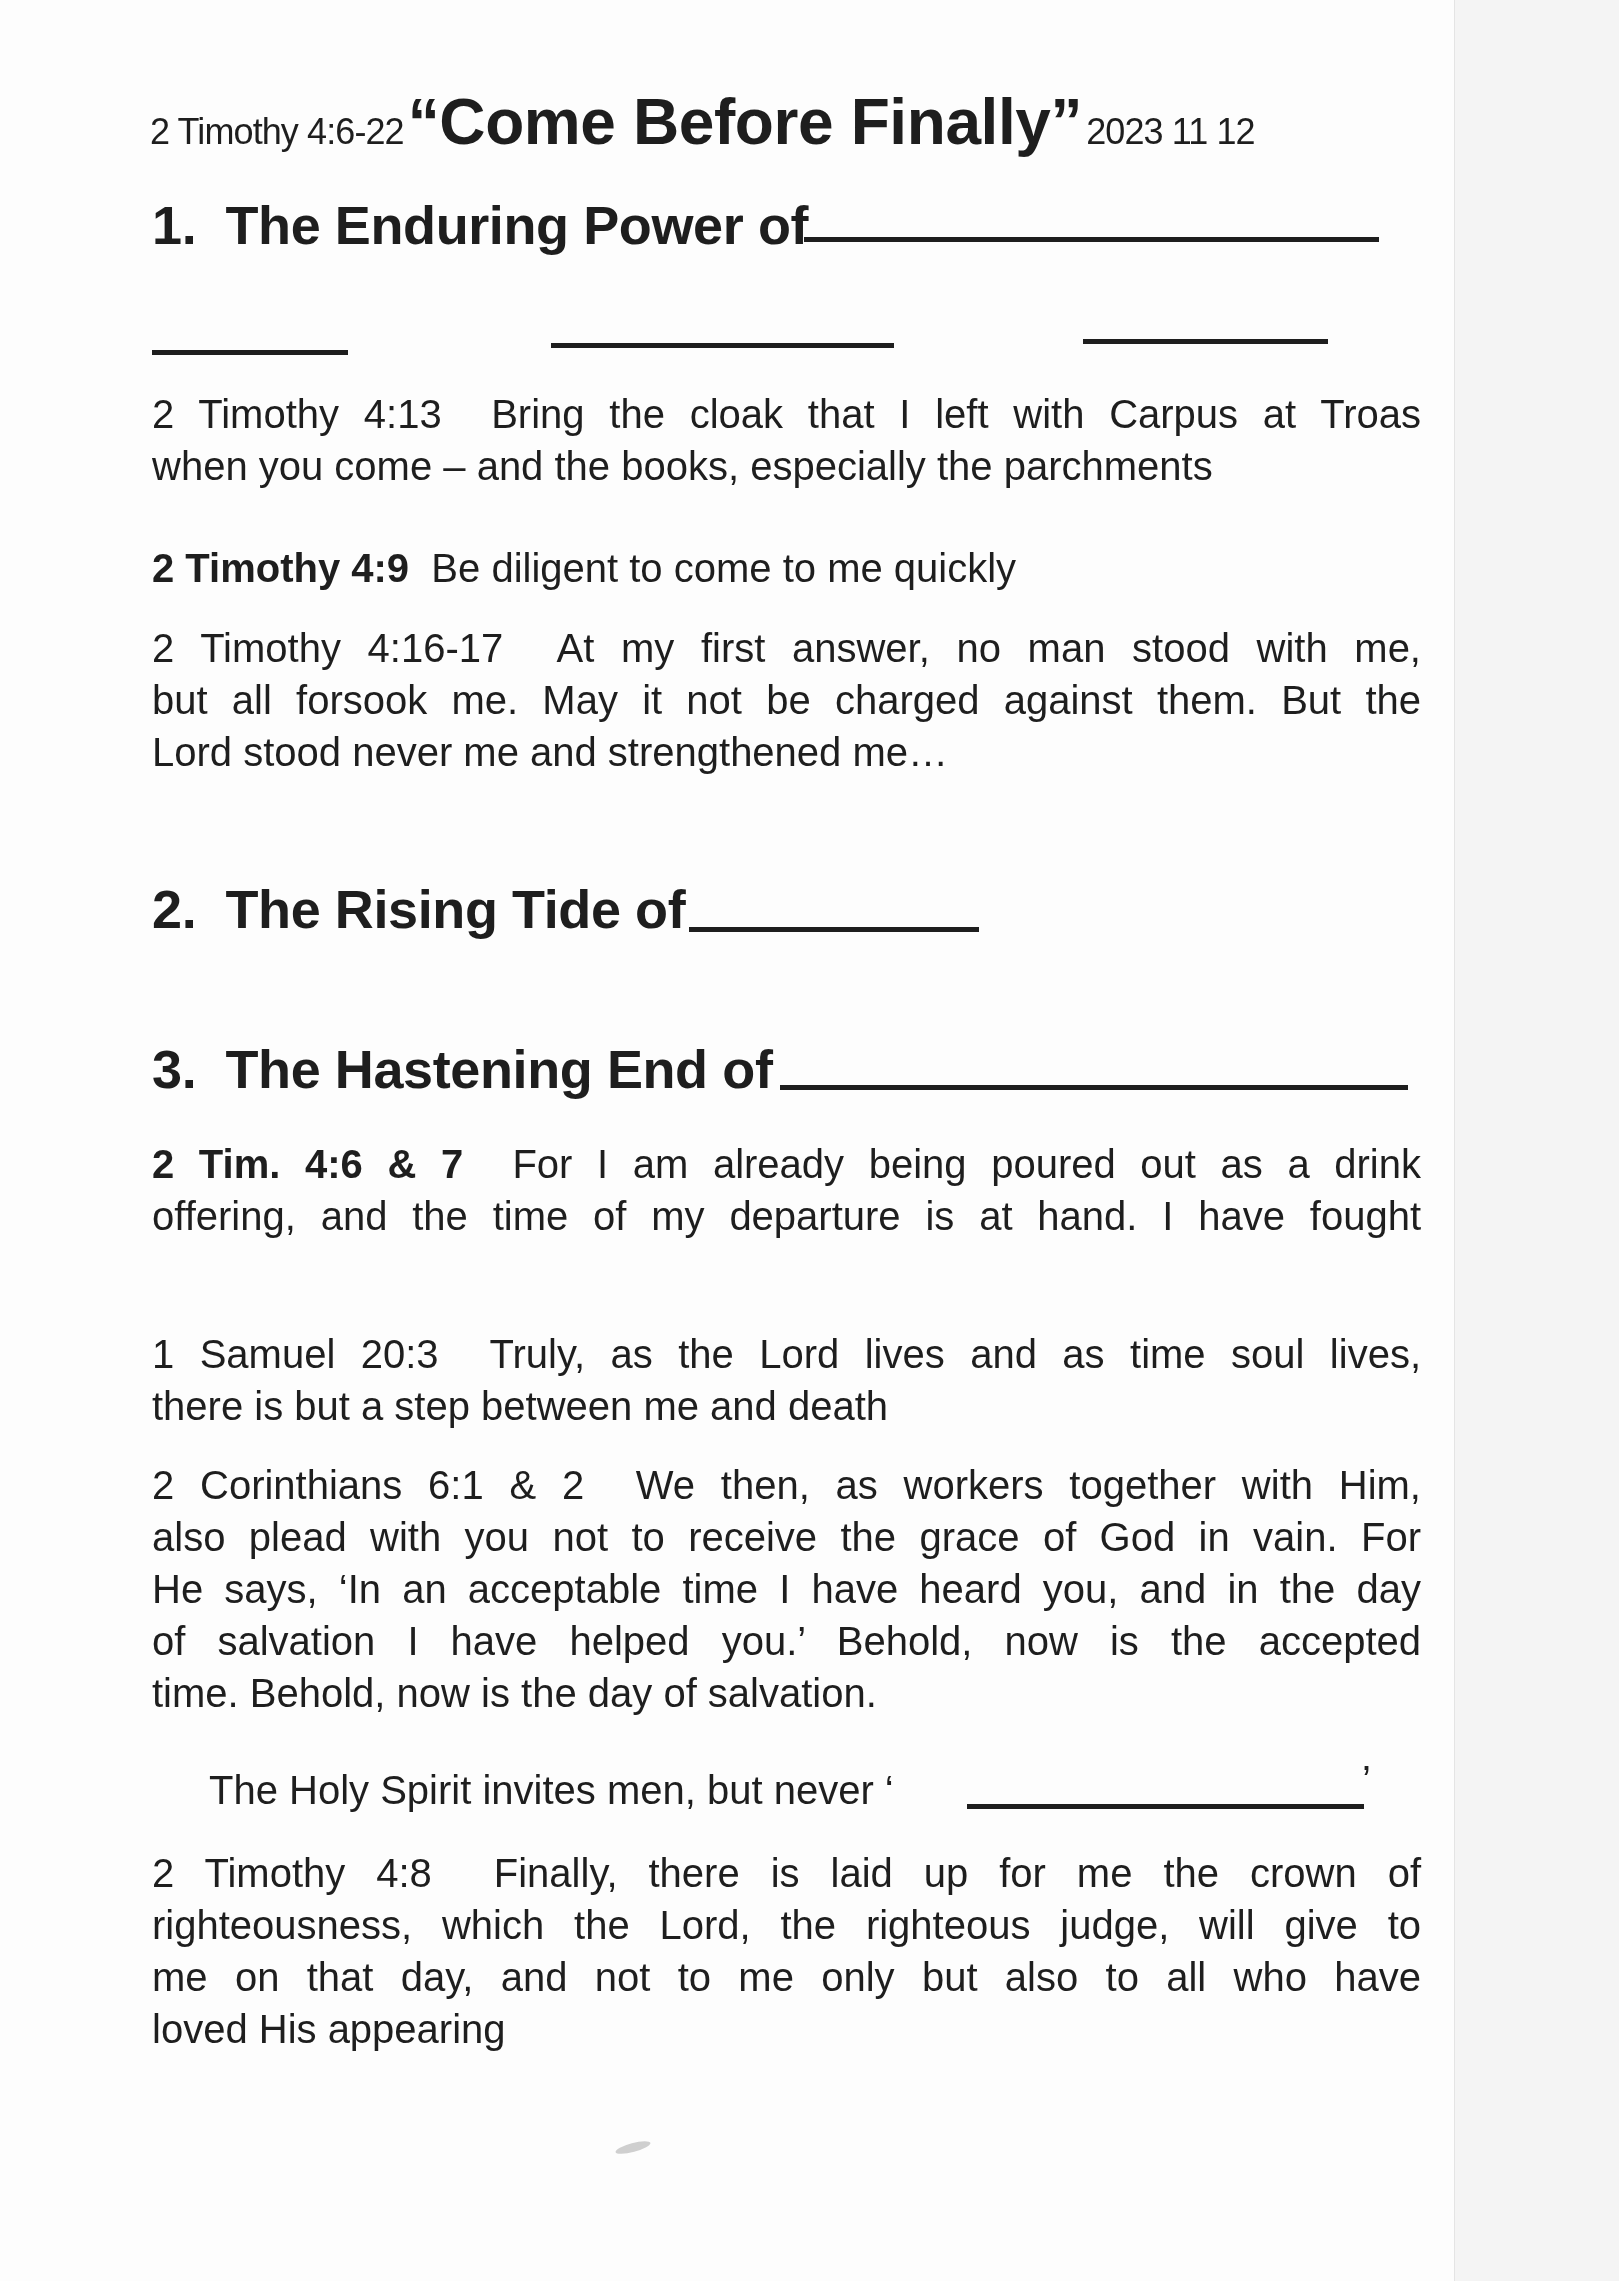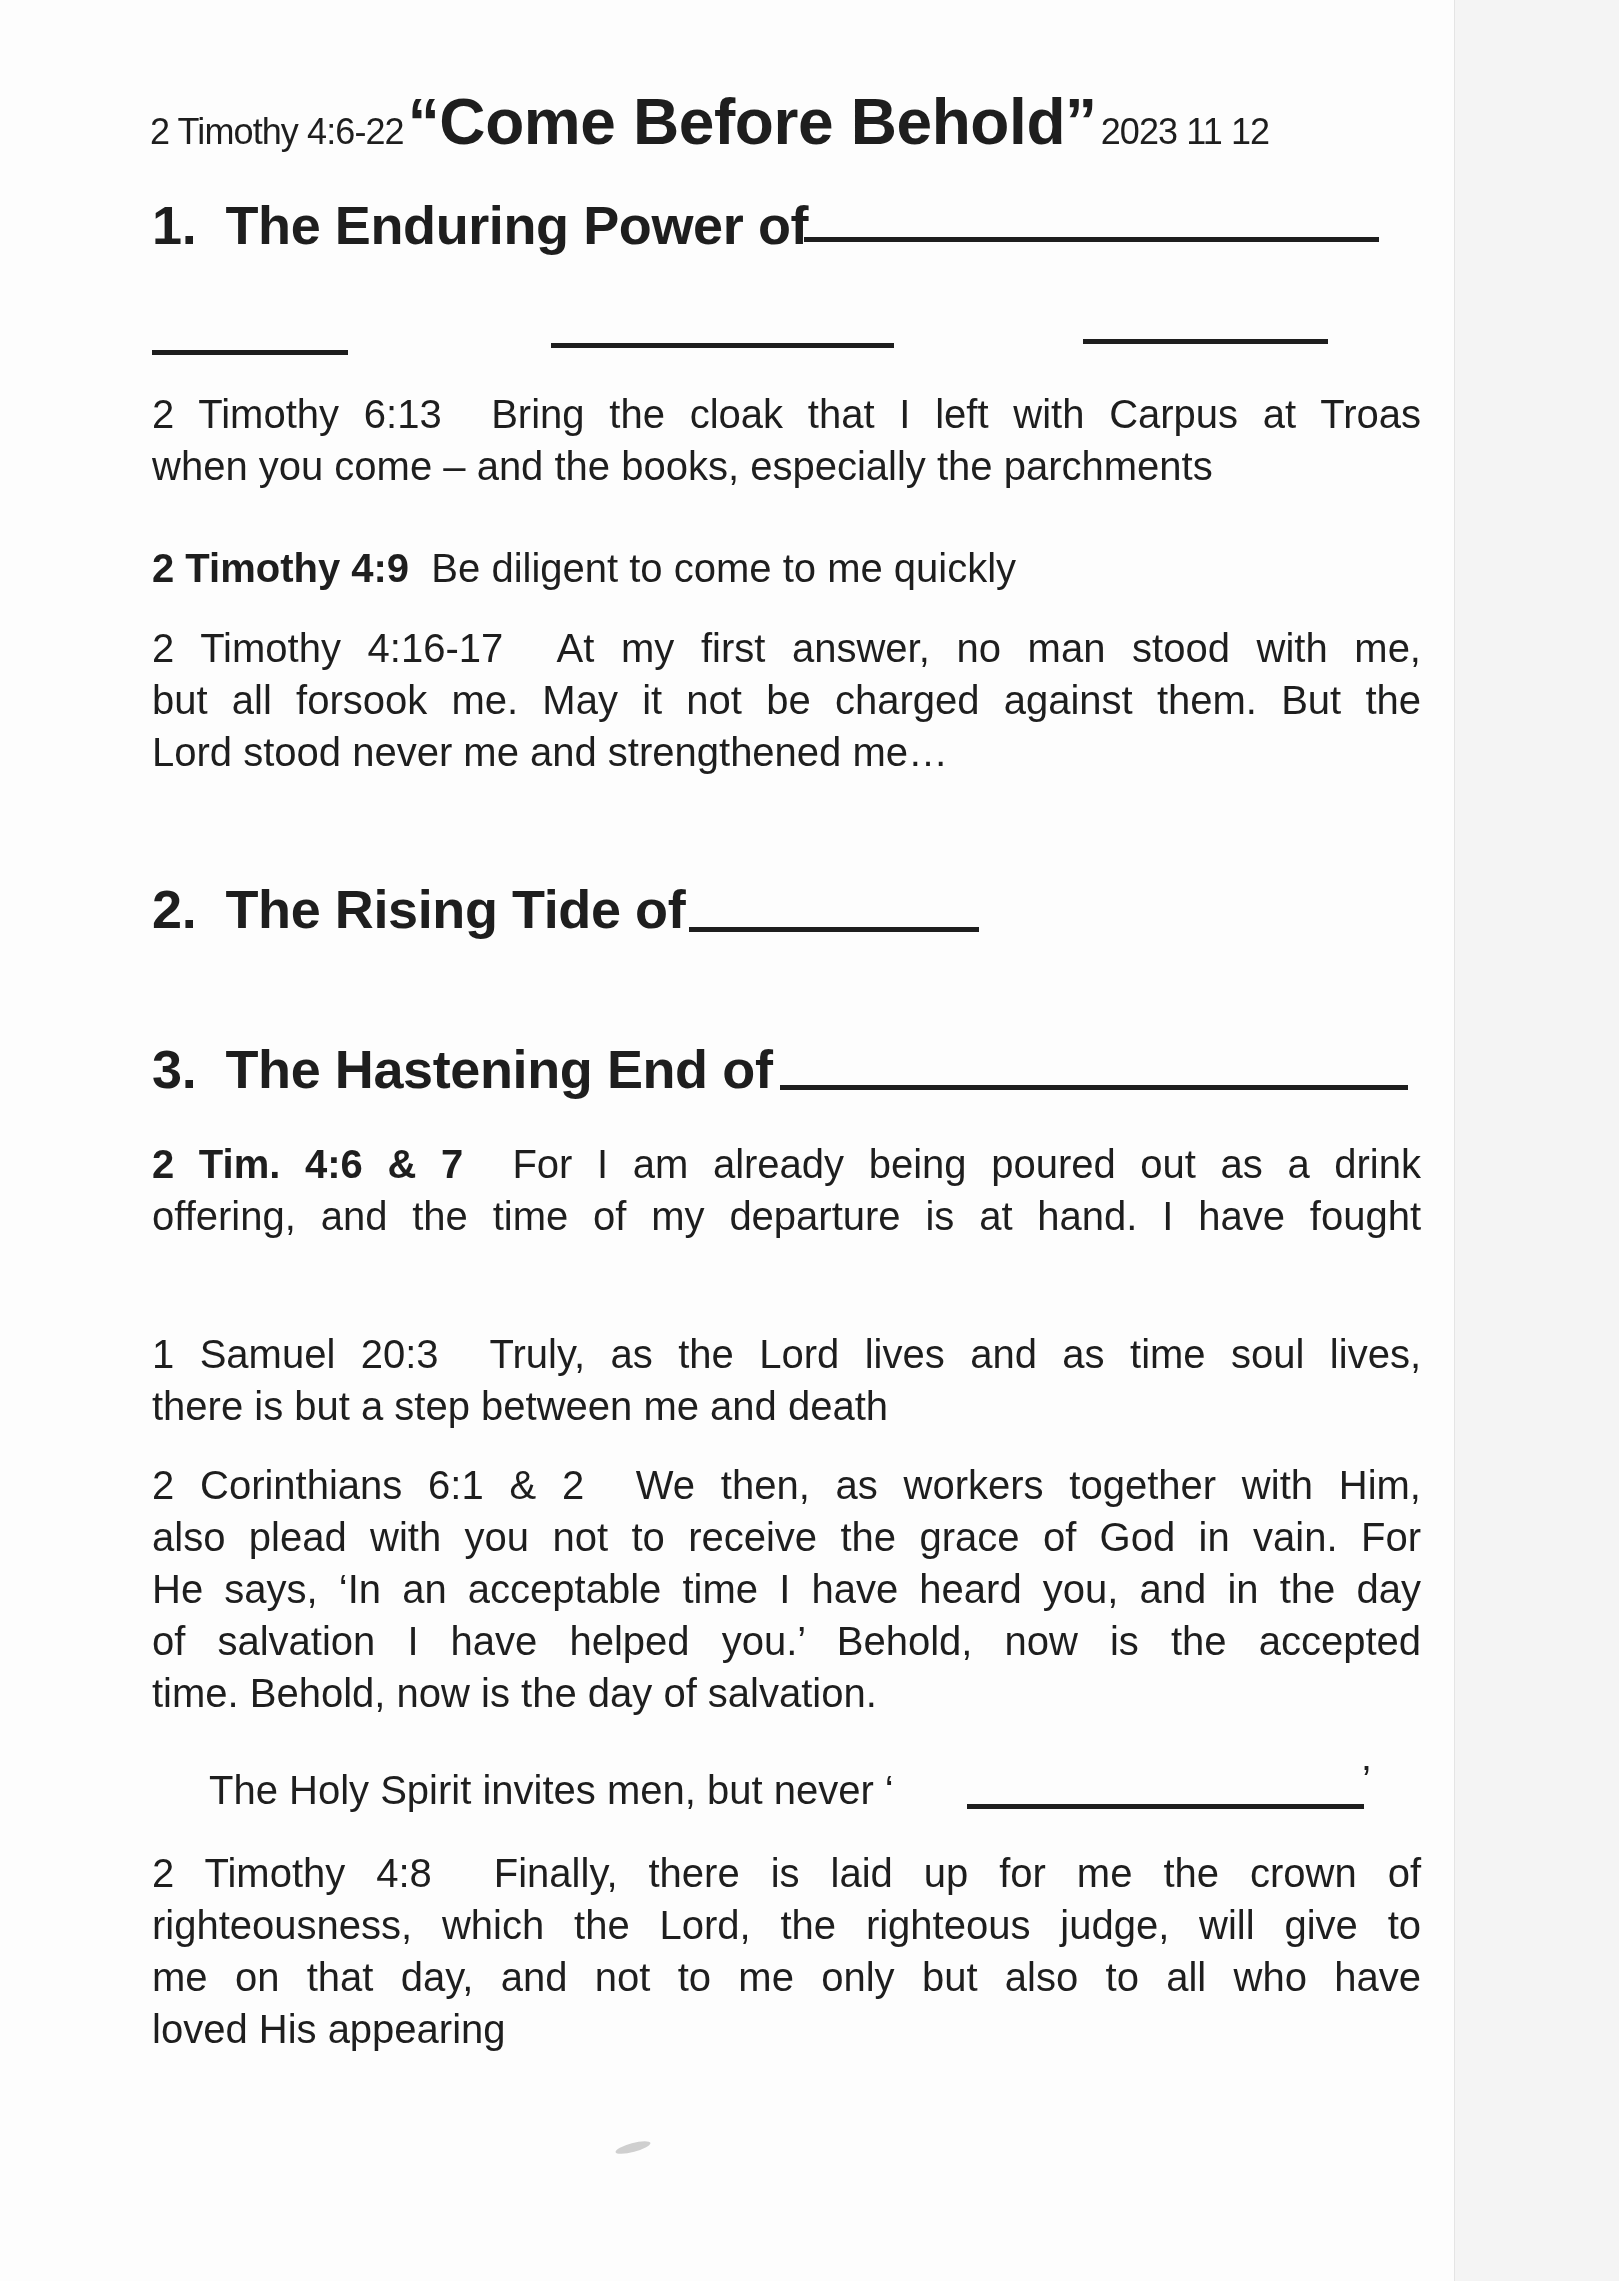--- a/index.html
+++ b/index.html
@@ -22,35 +22,35 @@
   .smudge { position:absolute; left:615px; top:2143px; width:36px; height:9px; background:#cfcfcf; border-radius:50%; transform:rotate(-15deg); }
 </style>
 </head>
 <body>
 
 <div class="page"></div>
 <div class="margin"></div>
 
 <div class="abs" style="left:150px; top:85px;">
   <span class="hdr-ref">2 Timothy 4:6-22</span>
-  <span class="hdr-title">“Come Before Behold”</span>
+  <span class="hdr-title">“Come Before Finally”</span>
   <span class="hdr-date">2023 11 12</span>
 </div>
 
 <div class="abs h" style="left:152px; top:194px;">
   <span>1.</span>&nbsp;
   <span>The Enduring Power of</span>
 </div>
 <div class="blank" style="left:804px; top:237px; width:575px;"></div>
 <div class="blank" style="left:152px; top:350px; width:196px;"></div>
 <div class="blank" style="left:551px; top:343px; width:343px;"></div>
 <div class="blank" style="left:1083px; top:339px; width:245px;"></div>
 
 <div class="para t" style="top:388px;">
-  <span class="line"><span>2 Timothy 6:13</span>&nbsp;&nbsp;<span>Bring the cloak that I left with Carpus at Troas</span></span>
+  <span class="line"><span>2 Timothy 4:13</span>&nbsp;&nbsp;<span>Bring the cloak that I left with Carpus at Troas</span></span>
   <span class="line last">when you come – and the books, especially the parchments</span>
 </div>
 
 <div class="para t" style="top:542px;">
   <span class="line last"><span class="ref-bold">2 Timothy 4:9</span>&nbsp;&nbsp;<span>Be diligent to come to me quickly</span></span>
 </div>
 
 <div class="para t" style="top:622px;">
   <span class="line"><span>2 Timothy 4:16-17</span>&nbsp;&nbsp;<span>At my first answer, no man stood with me,</span></span>
   <span class="line">but all forsook me.  May it not be charged against them.  But the</span>

